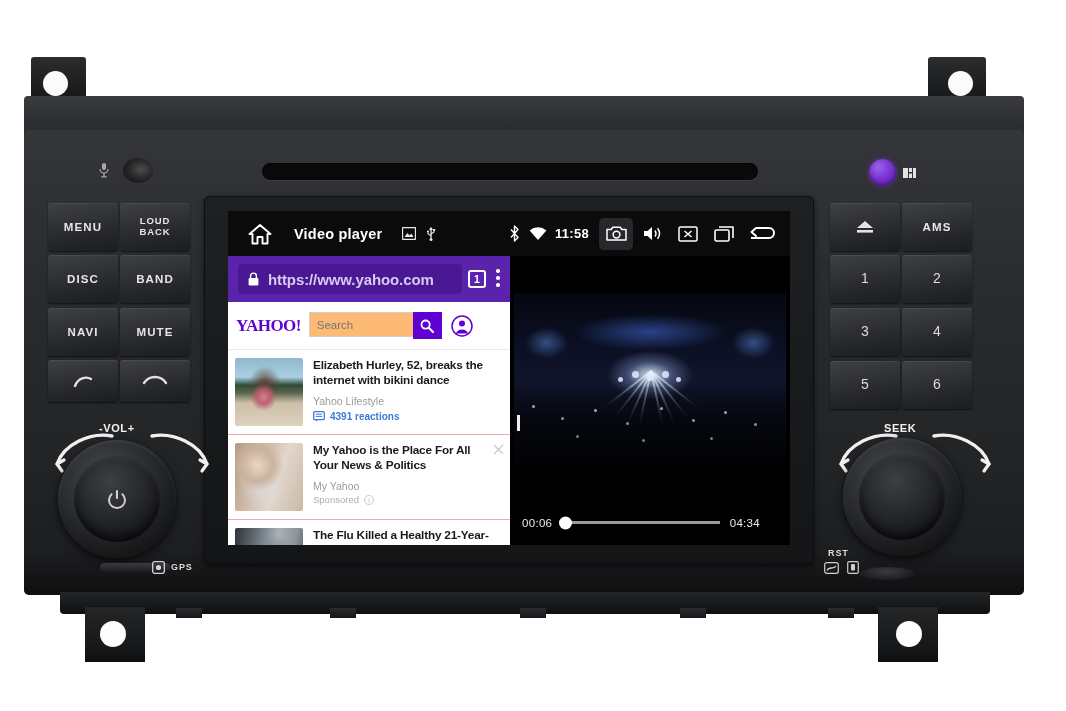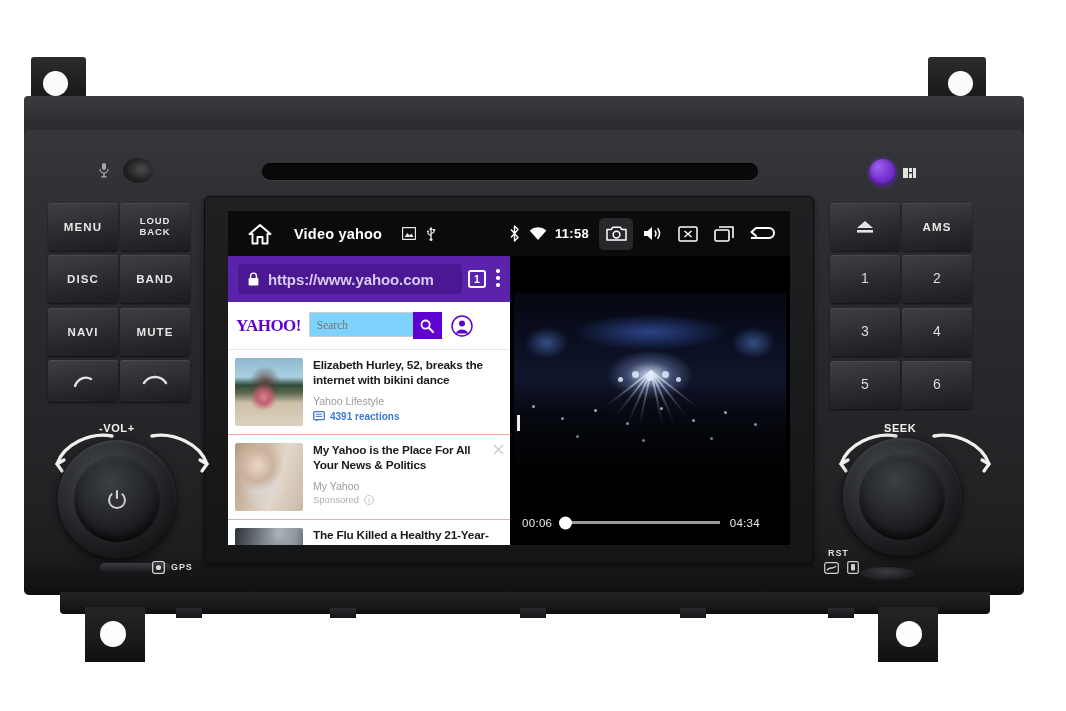--- a/index.html
+++ b/index.html
@@ -142,22 +142,22 @@
     height:48px; background:#fff; display:flex; align-items:center;
     border-bottom:1px solid #e8e8e8;
   }
   #yahoo-logo {
     margin-left:8px; color:#5f01d1; font-size:17px; font-weight:bold;
     letter-spacing:-.6px; font-family:"Liberation Serif", serif;
   }
   #search-wrap { display:flex; margin-left:8px; }
   #search-input {
     width:104px; height:25px; border:1px solid #cfcfcf; border-right:none;
-    background:#7dd3fc; font-size:11.5px; color:#555; padding-left:7px;
-    outline:none; font-family:Liberation Serif, serif;
+    background:#fdba74; font-size:11.5px; color:#555; padding-left:7px;
+    outline:none; font-family:Liberation Sans, sans-serif;
   }
   #search-btn {
     width:29px; height:27px; background:#5f01d1; border:none;
     display:flex; align-items:center; justify-content:center; cursor:pointer;
   }
   #account-icon { margin-left:9px; width:22px; height:22px; }
 
   .article {
     display:flex; padding:8px 8px 8px 7px; position:relative;
     border-bottom:1px solid #fca5a5;
@@ -351,21 +351,21 @@
     <rect x="10" y="1" width="3" height="10" fill="#e2e2e2"></rect>
   </svg>
 
   <div id="screen-bezel"></div>
   <div id="screen">
 
     <div id="status-bar">
       <svg id="home-icon" viewBox="0 0 24 22">
         <path d="M12 2 L22.5 11 L19.5 11 L19.5 20.5 L14.5 20.5 L14.5 14 L9.5 14 L9.5 20.5 L4.5 20.5 L4.5 11 L1.5 11 Z" fill="none" stroke="#fff" stroke-width="1.9" stroke-linejoin="round"></path>
       </svg>
-      <div id="app-title">Video yahoo</div>
+      <div id="app-title">Video player</div>
 
       <div class="sb-ic" style="margin-left:20px;">
         <svg width="14" height="13" viewBox="0 0 14 13">
           <rect x="0.5" y="0.5" width="13" height="12" rx="1" fill="none" stroke="#e8e8e8" stroke-width="1.3"></rect>
           <path d="M2.5 10 L5.5 6 L7.5 8.5 L9.5 6.5 L11.5 10 Z" fill="#e8e8e8"></path>
         </svg>
       </div>
       <div class="sb-ic" style="margin-left:10px;">
         <svg width="10" height="15" viewBox="0 0 10 15">
           <circle cx="5" cy="13.4" r="1.5" fill="#e8e8e8"></circle>

